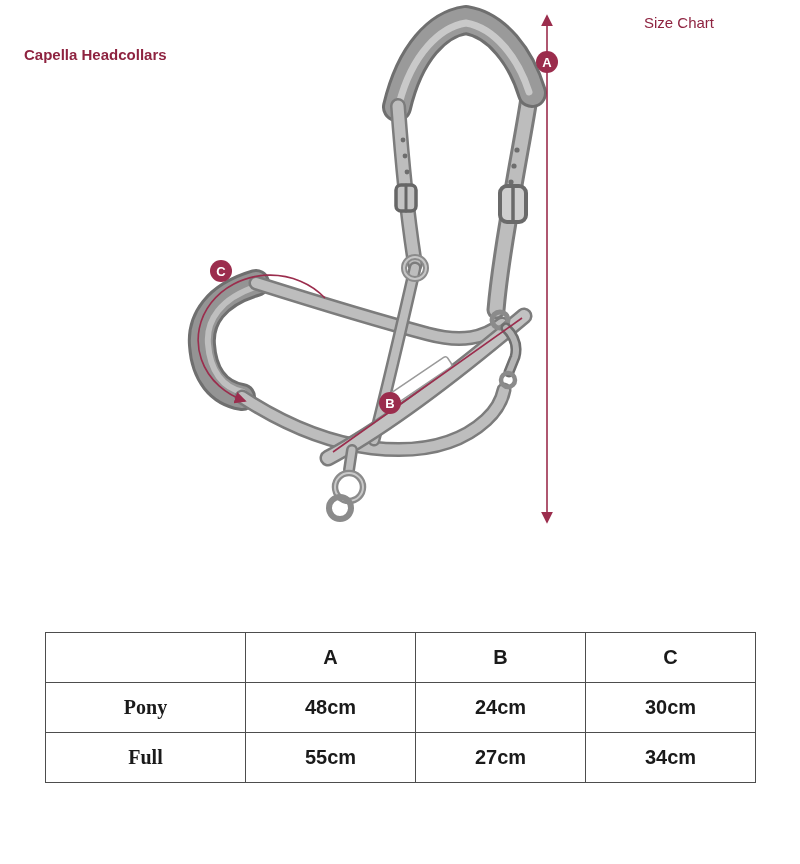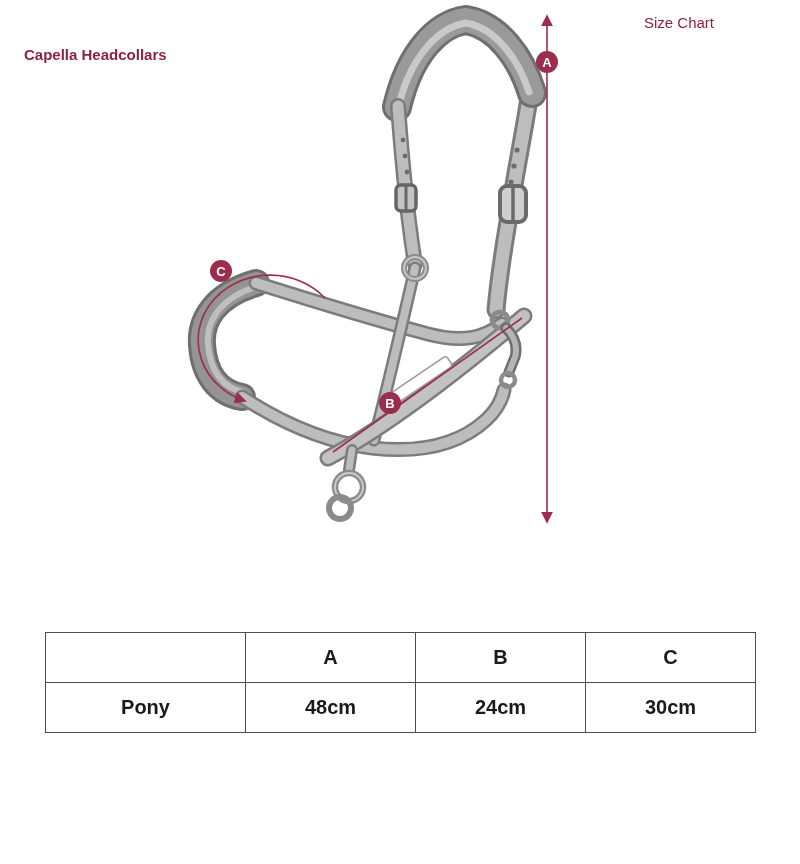--- a/index.html
+++ b/index.html
@@ -28,21 +28,21 @@
     position:absolute; top:632px; left:45px; width:710px;
     border-collapse:collapse; table-layout:fixed;
     color:var(--text, #1a1a1a);
   }
   .size-table th, .size-table td {
     border:1px solid var(--border, #4d4d4d);
     height:50px; text-align:center; vertical-align:middle;
     font-size:20px;
   }
   .size-table th { font-weight:bold; }
-  .size-table td.row-label { font-weight:bold; }
+  .size-table td.row-label { font-weight:bold;font-family:Liberation Serif, serif; }
   .size-table td { font-weight:bold; }
 </style>
 </head>
 <body>
 
 <div class="page-header-left">Capella Headcollars</div>
 <div class="page-header-right">Size Chart</div>
 
 <div class="diagram-wrap">
   <svg width="800" height="580" viewBox="0 0 800 580">
@@ -147,14 +147,20 @@
       <th>C</th>
     </tr>
   </thead>
   <tbody>
     <tr>
       <td class="row-label">Pony</td>
       <td>48cm</td>
       <td>24cm</td>
       <td>30cm</td>
     </tr>
+    <tr>
+      <td class="row-label">Full</td>
+      <td>55cm</td>
+      <td>27cm</td>
+      <td>34cm</td>
+    </tr>
   </tbody>
 </table>
 
 </body></html>

